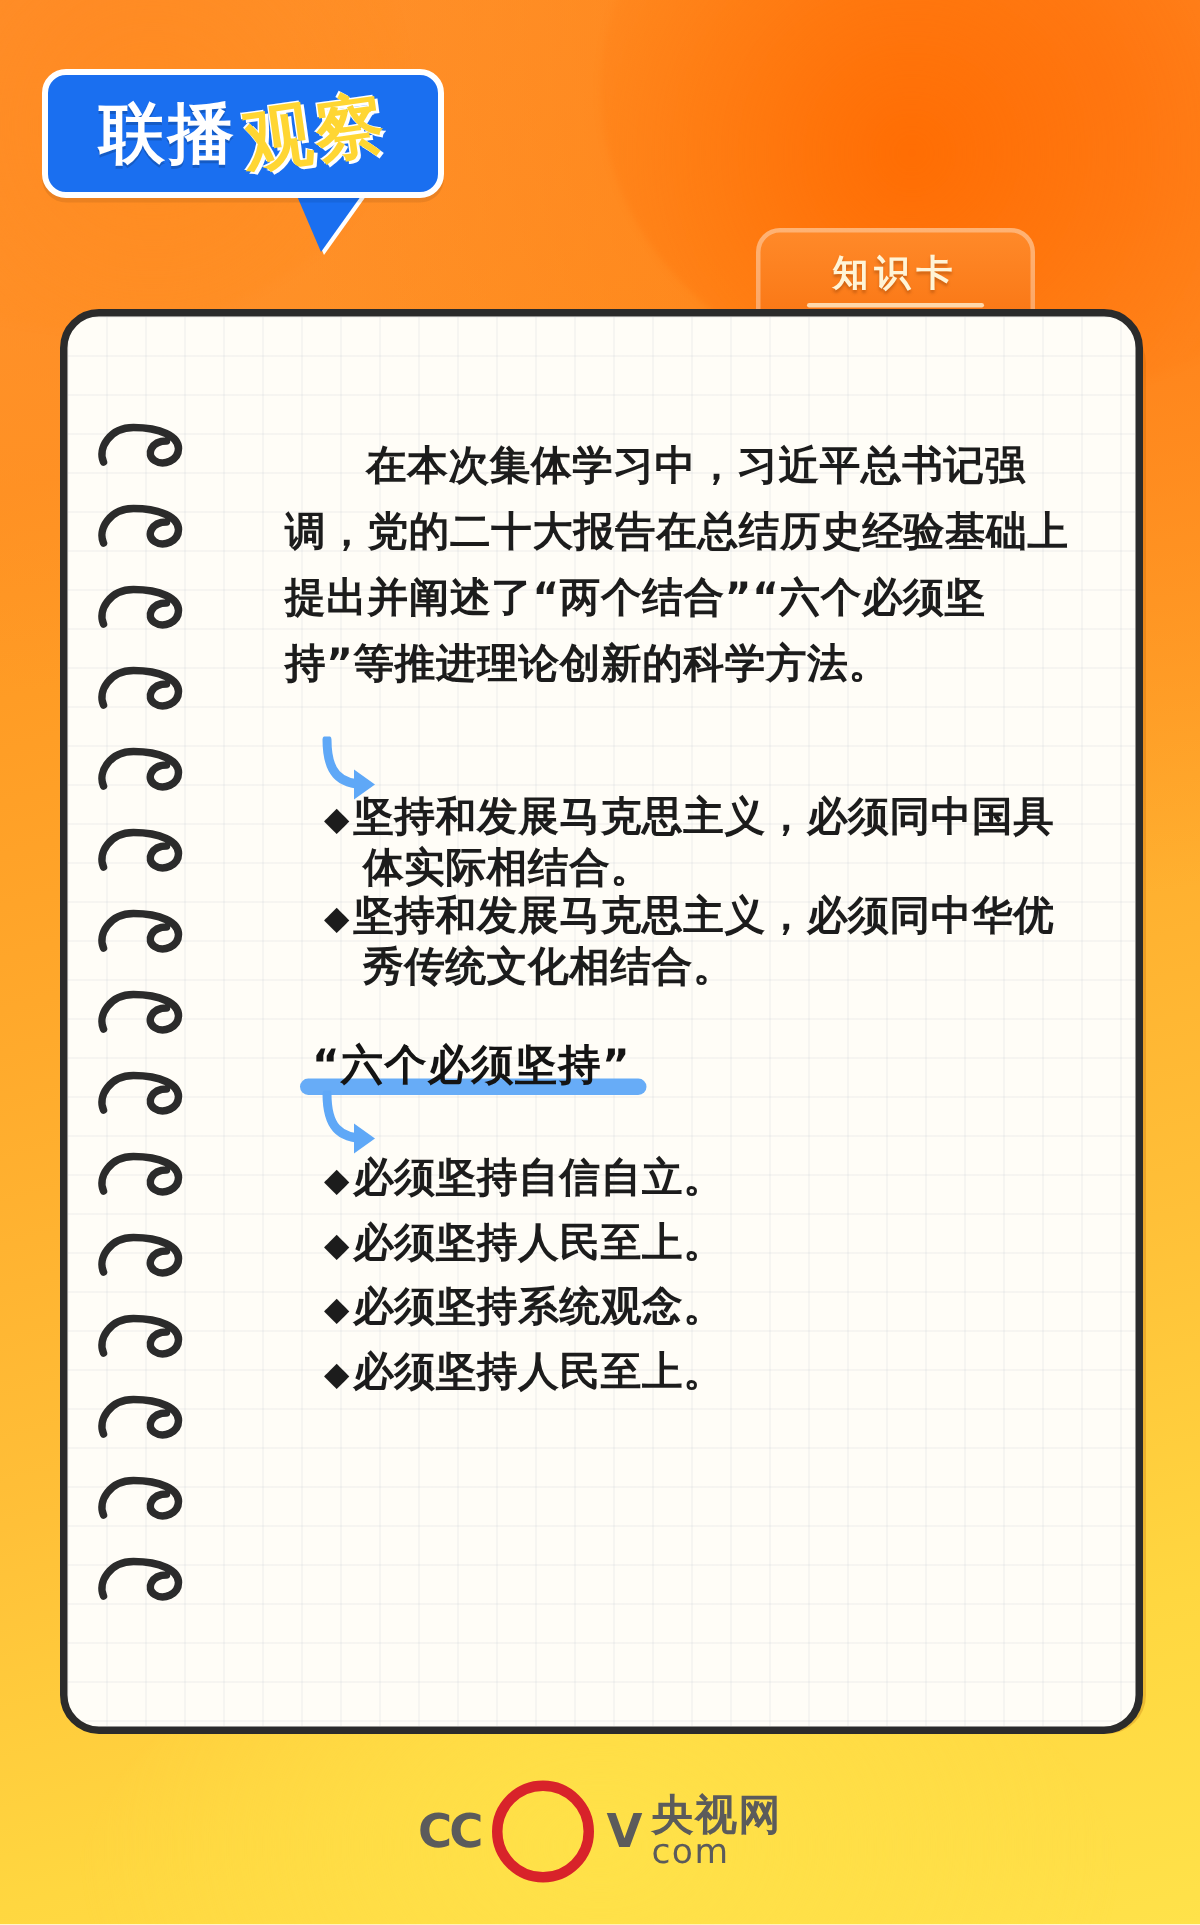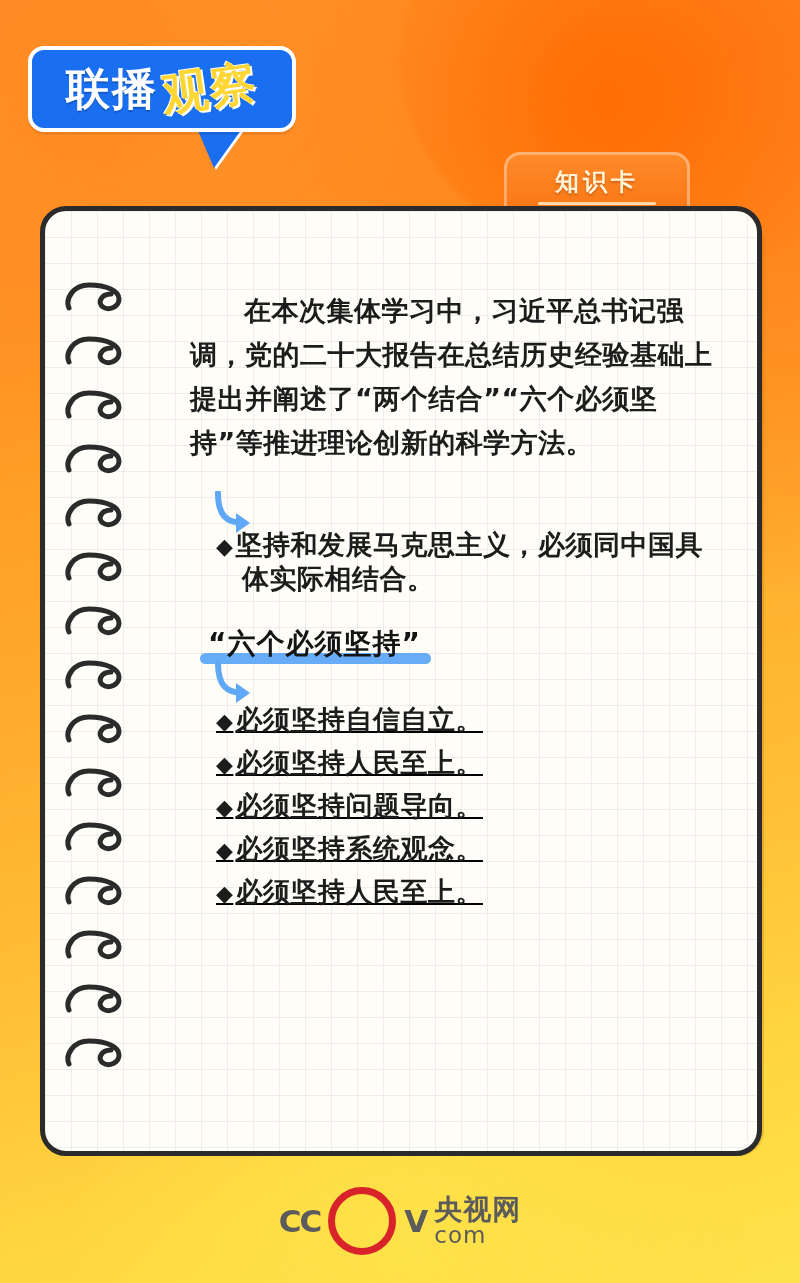--- a/index.html
+++ b/index.html
@@ -244,21 +244,20 @@
   .bullet .dia {
     color: #1c1c1c;
     font-size: 22px;
     padding-right: 2px;
   }
   .bullets.tight .bullet {
     line-height: 41px;
   }
   .section-2 {
     margin-top: 30px;
-    text-decoration: underline;
   }
 
   
   .footer {
     position: absolute;
     left: 0; right: 0;
     bottom: 28px;
     display: flex;
     align-items: center;
     justify-content: center;
@@ -380,35 +379,35 @@
 
       <div class="section">
         <div class="arrow-row">
           <svg class="arrow" width="54" height="46" viewBox="0 0 54 46">
             <path d="M6 2 C6 24 14 32 32 32" fill="none" stroke="#5fa8f7" stroke-width="6" stroke-linecap="round"></path>
             <path d="M24 22 L38 32 L24 42 Z" fill="#5fa8f7"></path>
           </svg>
         </div>
         <ul class="bullets">
           <li class="bullet"><span class="dia">◆</span><span>坚持和发展马克思主义，必须同中国具体实际相结合。</span></li>
+          <li class="bullet"><span class="dia">◆</span><span>坚持和发展马克思主义，必须同中华优秀传统文化相结合。</span></li>
         </ul>
       </div>
 
       <div class="section section-2">
         <div class="section-head">“六个必须坚持”</div>
         <div class="arrow-row">
           <svg class="arrow" width="54" height="46" viewBox="0 0 54 46">
             <path d="M6 2 C6 24 14 32 32 32" fill="none" stroke="#5fa8f7" stroke-width="6" stroke-linecap="round"></path>
             <path d="M24 22 L38 32 L24 42 Z" fill="#5fa8f7"></path>
           </svg>
         </div>
         <ul class="bullets tight">
           <li class="bullet"><span class="dia">◆</span><span>必须坚持自信自立。</span></li>
           <li class="bullet"><span class="dia">◆</span><span>必须坚持人民至上。</span></li>
-          <li class="bullet"><span class="dia">◆</span><span>必须坚持问题导向。</span></li>
           <li class="bullet"><span class="dia">◆</span><span>必须坚持系统观念。</span></li>
           <li class="bullet"><span class="dia">◆</span><span>必须坚持人民至上。</span></li>
         </ul>
       </div>
     </div>
   </div>
 
   <div class="footer">
     <span class="cctv">CC</span>
     <span class="cctv-ring"></span>

